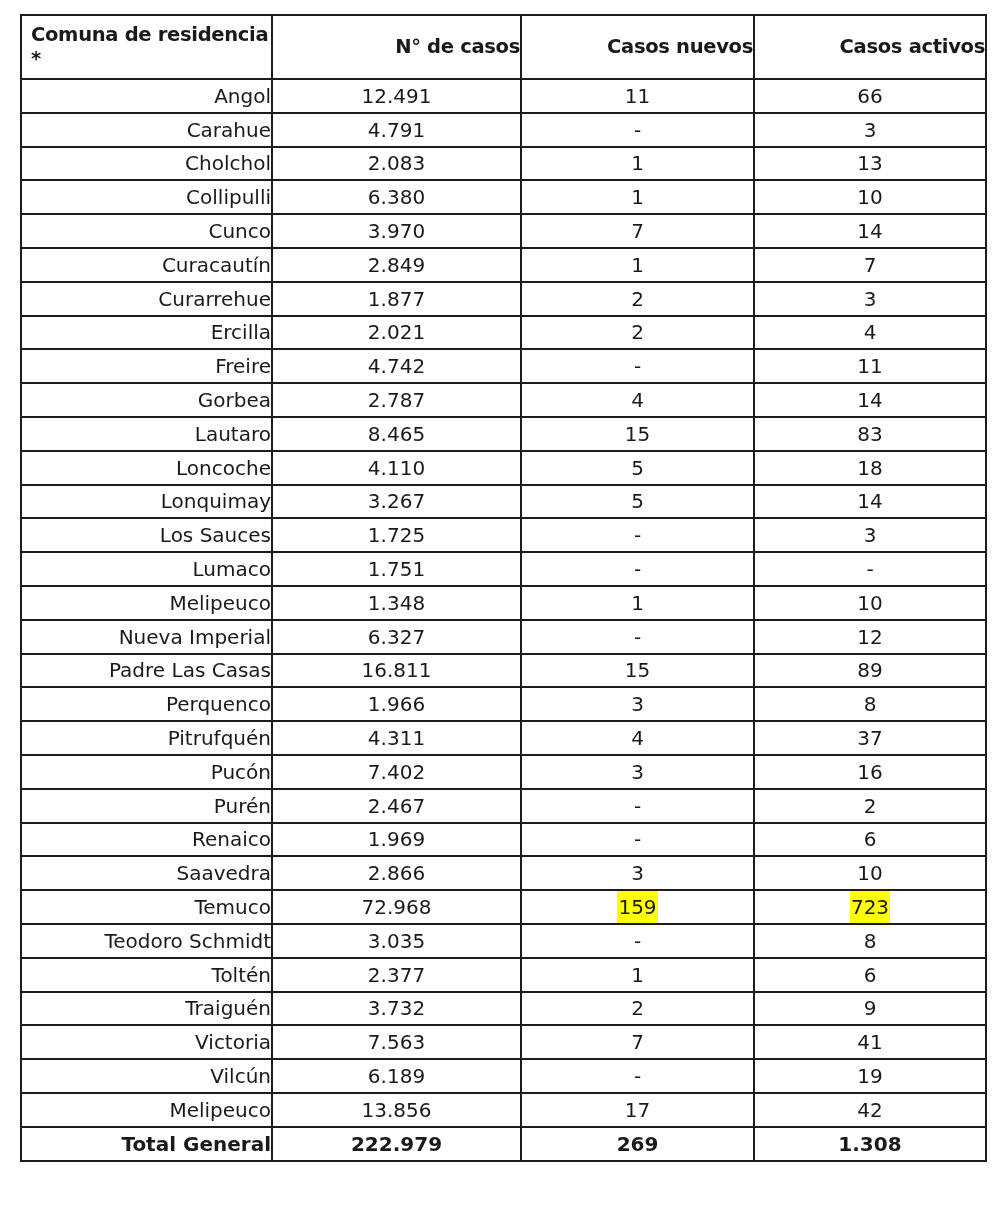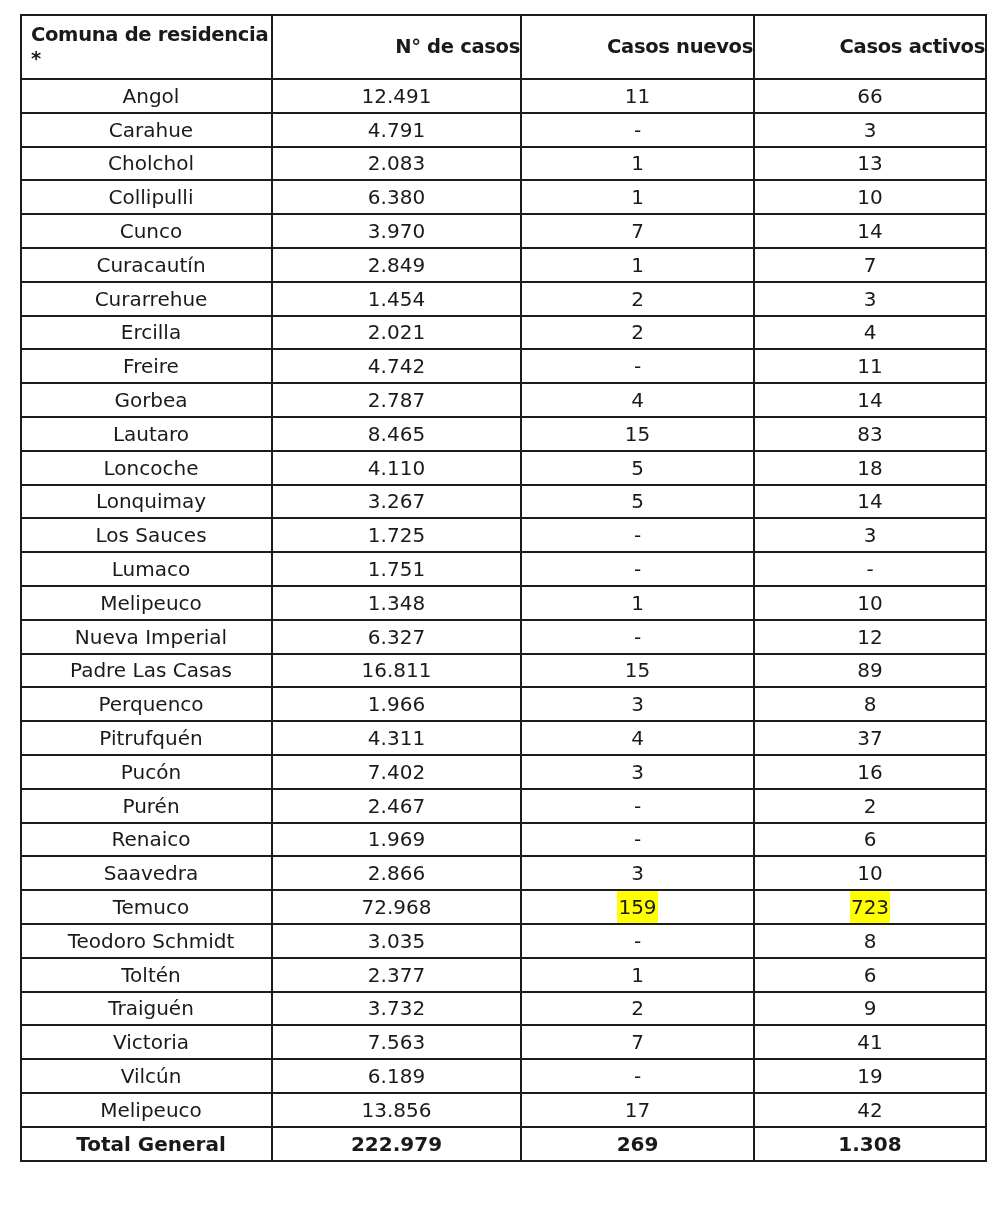--- a/index.html
+++ b/index.html
@@ -52,21 +52,21 @@
       padding-left: 9px;
       white-space: normal;
       line-height: 1.22;
     }
     td {
       height: 31.8px;
       text-align: center;
       vertical-align: middle;
     }
     td.name {
-      text-align: center;
+      text-align: right;
       padding-left: 9px;
     }
     tr.total td {
       font-weight: bold;
     }
     .hl {
       background: #ffff00;
       padding: 16px 1px;
     }
   </style>
@@ -121,21 +121,21 @@
           <td>14</td>
         </tr>
         <tr>
           <td class="name">Curacautín</td>
           <td>2.849</td>
           <td>1</td>
           <td>7</td>
         </tr>
         <tr>
           <td class="name">Curarrehue</td>
-          <td>1.454</td>
+          <td>1.877</td>
           <td>2</td>
           <td>3</td>
         </tr>
         <tr>
           <td class="name">Ercilla</td>
           <td>2.021</td>
           <td>2</td>
           <td>4</td>
         </tr>
         <tr>

